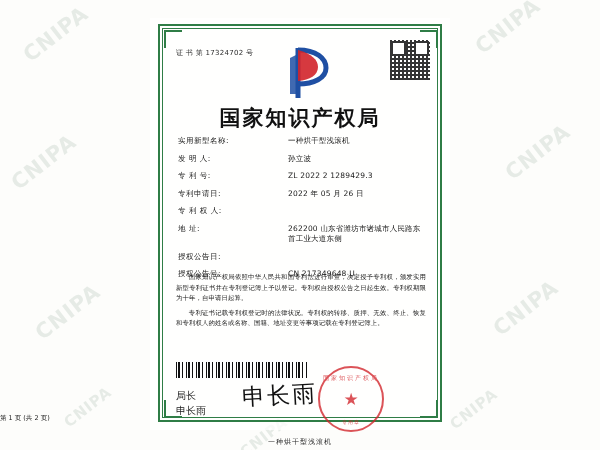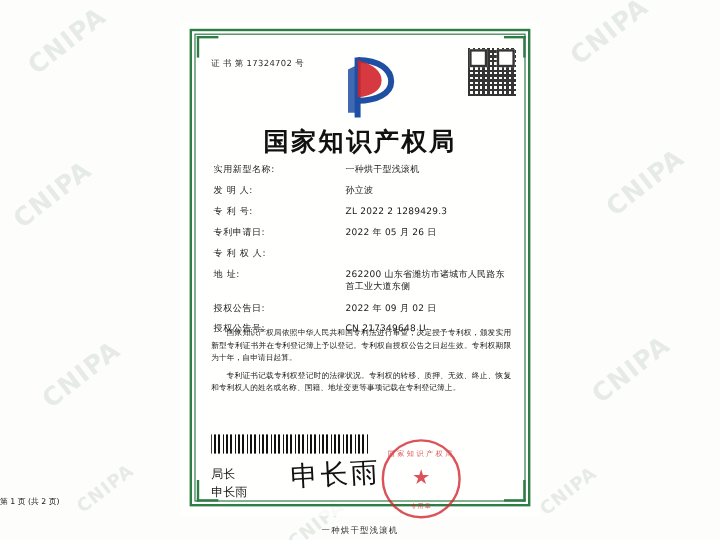--- a/index.html
+++ b/index.html
@@ -299,21 +299,20 @@
     </div>
     <div class="field-row">
       <div class="field-label">专 利 权 人:</div>
     </div>
     <div class="field-row">
       <div class="field-label">地        址:</div>
       <div class="field-value">262200 山东省潍坊市诸城市人民路东首工业大道东侧</div>
     </div>
     <div class="field-row">
       <div class="field-label">授权公告日:</div>
-      <div class="field-value">2022 年 09 月 02 日</div>
     </div>
     <div class="field-row">
       <div class="field-label">授权公告号:</div>
       <div class="field-value">CN 217349648 U</div>
     </div>
   </div>
 
   <div class="para">
     <p>国家知识产权局依照中华人民共和国专利法进行审查，决定授予专利权，颁发实用新型专利证书并在专利登记簿上予以登记。专利权自授权公告之日起生效。专利权期限为十年，自申请日起算。</p>
     <p>专利证书记载专利权登记时的法律状况。专利权的转移、质押、无效、终止、恢复和专利权人的姓名或名称、国籍、地址变更等事项记载在专利登记簿上。</p>

